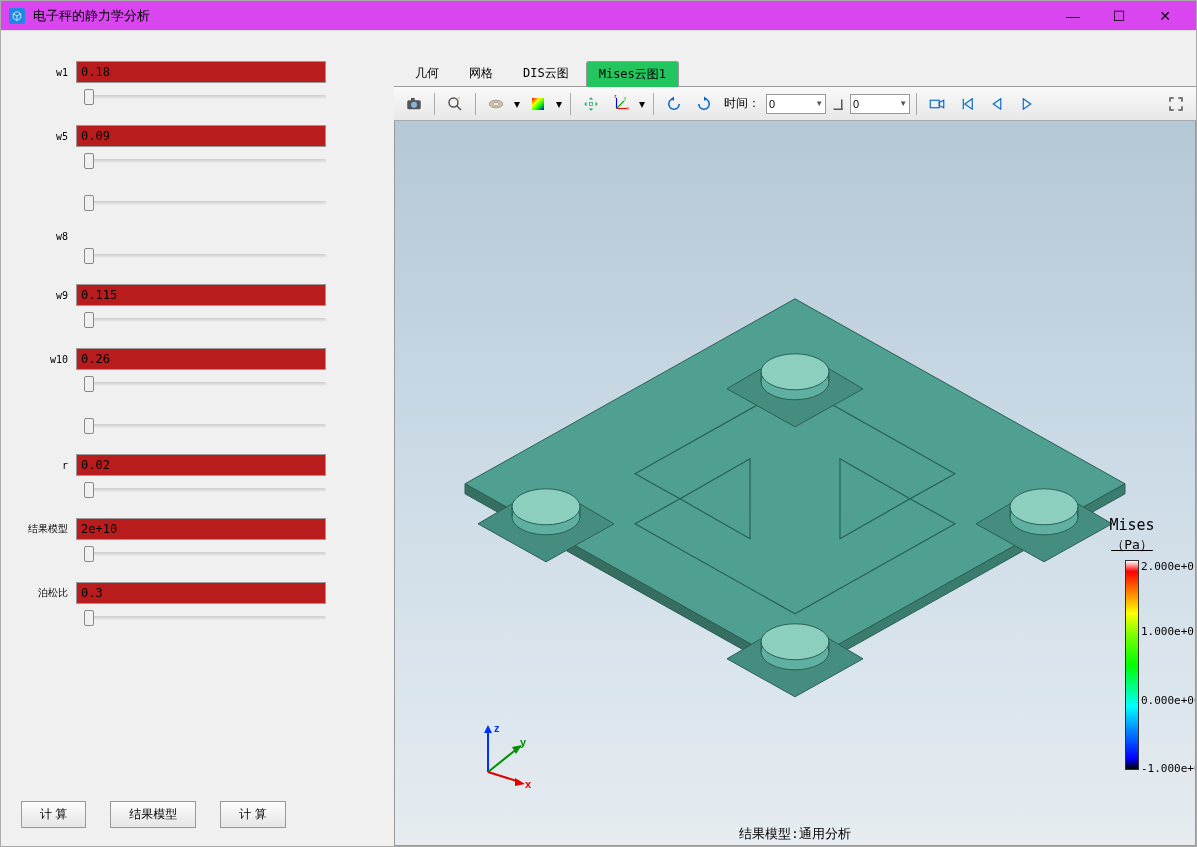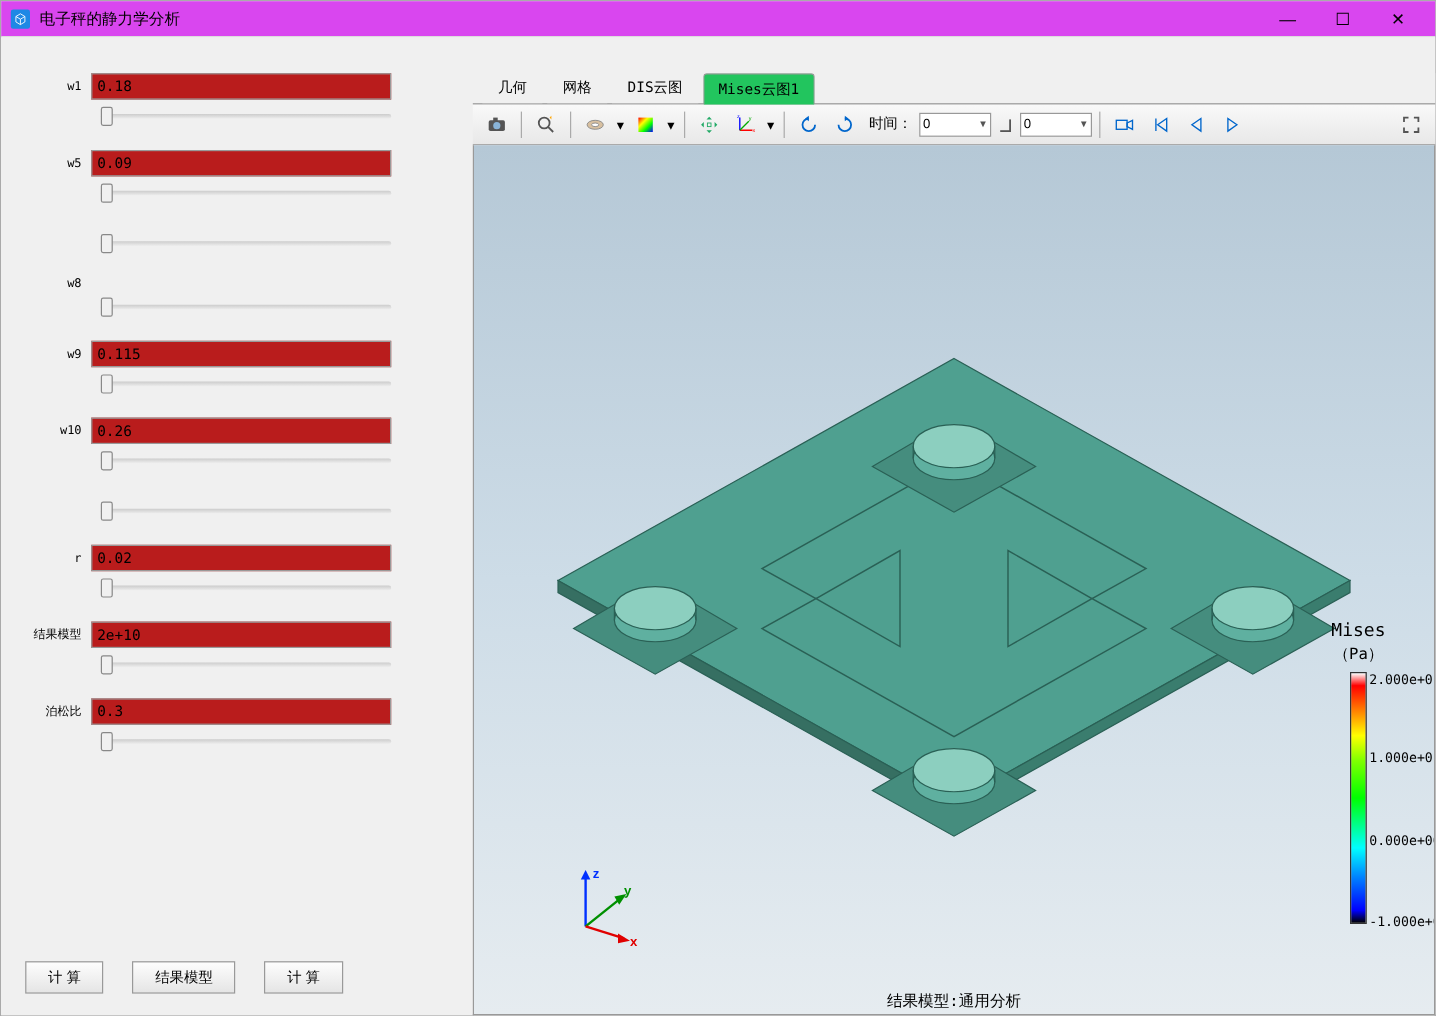--- a/index.html
+++ b/index.html
@@ -33,21 +33,21 @@
 .t-dropdown-arrow { display: inline-flex; align-items: center; padding: 0 2px; }
 .tlabel { font-size: 12px; font-family: "SimSun", monospace; margin: 0 4px; }
 .tcombo { width: 60px; height: 20px; border: 1px solid #999; background: #fff; font-size: 11px; padding: 0 2px; display: flex; align-items: center; justify-content: space-between; }
 .tcombo-val { flex: 1; }
 .tcombo-arrow { font-size: 8px; color: #555; }
 .viewport { flex: 1; position: relative; background: linear-gradient(to bottom, #b5c8d6 0%, #cddce7 50%, #e6ecf0 100%); overflow: hidden; border: 1px solid #999; border-top: none; }
 .model-svg { position: absolute; left: 50%; top: 50%; transform: translate(-50%, -52%); }
 .axis-gizmo { position: absolute; left: 75px; bottom: 55px; }
 .legend { position: absolute; right: 18px; top: 395px; width: 90px; text-align: center; font-family: "SimSun", monospace; font-size: 13px; }
 .legend .leg-title { font-size: 15px; margin-bottom: 2px;}
-.legend .leg-unit { font-size: 13px; margin-bottom: 6px; }
+.legend .leg-unit { font-size: 13px; margin-bottom: 6px; text-decoration: underline; }
 .legend .leg-bar-wrap { display: flex; justify-content: center; position: relative; }
 .legend .leg-bar { width: 14px; height: 210px; border: 1px solid #333; background: linear-gradient(to bottom, #ffffff 0%, #ff0000 5%, #ff8000 15%, #ffff00 25%, #80ff00 35%, #00ff00 50%, #00ff80 60%, #00ffff 70%, #0080ff 82%, #0000ff 95%, #000000 100%); }
 .legend .leg-labels { position: absolute; left: 54px; top: 0; height: 210px; width: 80px; }
 .legend .leg-lab { position: absolute; font-size: 11px; white-space: nowrap; text-align: left; }
 .status-text { position: absolute; bottom: 2px; left: 50%; transform: translateX(-50%); font-size: 13px; font-family: "SimSun", monospace; color: #000; }
 </style>
 </head>
 <body>
 
 <div class="window">

